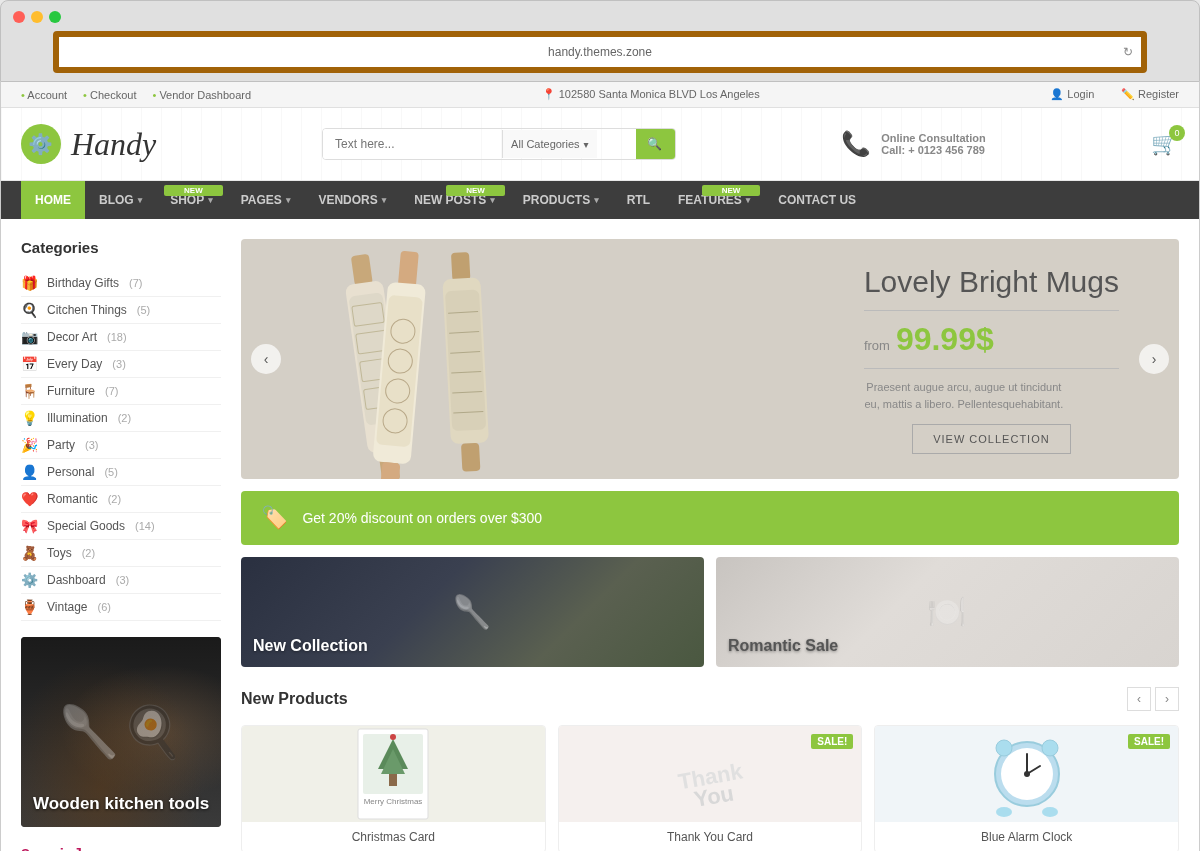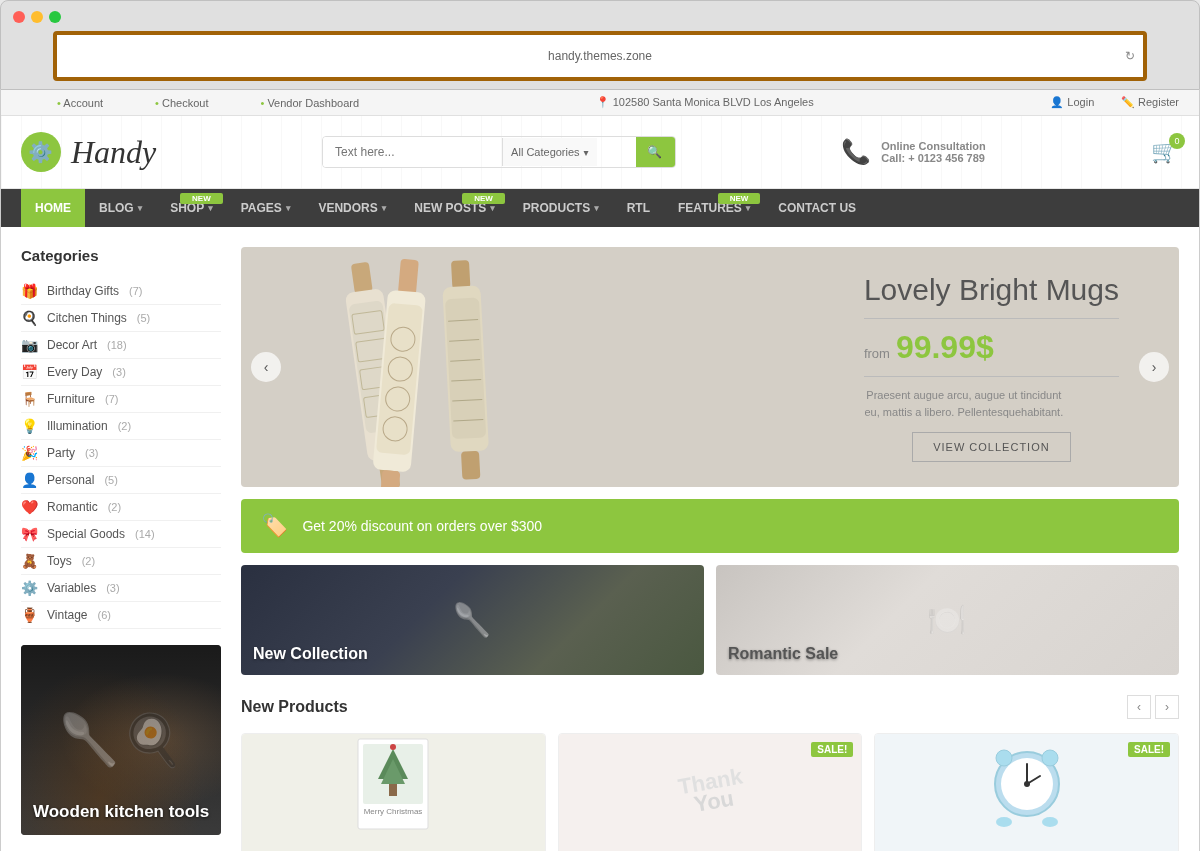--- a/index.html
+++ b/index.html
@@ -12,36 +12,36 @@
       padding: 10px 12px 0;
       border: 1px solid #c0c0c0;
     }
     .browser-buttons { display: flex; gap: 6px; margin-bottom: 8px; }
     .browser-btn { width: 12px; height: 12px; border-radius: 50%; border: none; cursor: pointer; }
     .browser-btn.red { background: #ff5f57; }
     .browser-btn.yellow { background: #ffbd2e; }
     .browser-btn.green { background: #28c840; }
     .browser-address-bar {
       display: flex; align-items: center; background: white; border-radius: 4px;
-      padding: 14px 12px; margin: 0 40px 8px; font-size: 12px; color: #666;
-      border: 4px solid #a16207; position: relative;
+      padding: 8px 12px; margin: 0 40px 8px; font-size: 12px; color: #666;
+      border: 6px solid #a16207; position: relative;
     }
     .browser-address-bar span { flex: 1; text-align: center; }
     .browser-address-bar .refresh { position: absolute; right: 8px; font-size: 12px; color: #888; cursor: pointer; }
 
     
     .website { background: white; border: 1px solid #ccc; border-top: none; }
 
     
     .top-bar {
       background: #f5f5f5; padding: 6px 20px; display: flex; justify-content: space-between;
       align-items: center; font-size: 11px; color: #666; border-bottom: 1px solid #e0e0e0;
     }
     .top-bar-left { display: flex; gap: 16px; }
-    .top-bar-left a { color: #666; text-decoration: none; margin-left: 36px; }
+    .top-bar-left a { color: #666; text-decoration: none; }
     .top-bar-left a::before { content: "• "; color: #8dc63f; }
     .top-bar-center { color: #666; font-size: 11px; }
     .top-bar-center::before { content: "📍 "; }
     .top-bar-right { display: flex; gap: 27px; }
     .top-bar-right a { color: #666; text-decoration: none; }
 
     
     .header {
       background: white;
       background-image: repeating-linear-gradient(
@@ -76,21 +76,21 @@
     .nav { background: #3d3d3d; display: flex; align-items: center; padding: 0 20px; }
     .nav-item {
       padding: 12px 14px; color: #ccc; font-size: 12px; font-weight: bold;
       cursor: pointer; text-transform: uppercase; display: flex; align-items: center; gap: 4px;
       position: relative; text-decoration: none;
     }
     .nav-item.active { background: #8dc63f; color: white; }
     .nav-item .chevron { font-size: 9px; color: #aaa; }
     .nav-badge {
       position: absolute; top: 4px; right: 4px; background: #8dc63f; color: white;
-      font-size: 8px; padding: 1px 12px; border-radius: 2px; font-weight: bold;
+      font-size: 8px; padding: 1px 20px; border-radius: 2px; font-weight: bold;
     }
 
     
     .main-content { display: flex; padding: 20px; gap: 20px; background: white; }
 
     
     .sidebar { width: 200px; flex-shrink: 0; }
     .sidebar-title { font-size: 15px; font-weight: bold; color: #333; margin-bottom: 14px; }
     .category-item {
       display: flex; align-items: center; gap: 8px; padding: 5px 0;
@@ -164,21 +164,21 @@
     .section-nav { display: flex; gap: 4px; }
     .section-nav-btn {
       width: 24px; height: 24px; border: 1px solid #ddd; background: white; cursor: pointer;
       font-size: 12px; color: #888; display: flex; align-items: center; justify-content: center;
     }
     .products-row { display: flex; gap: 12px; }
     .product-card {
       flex: 1; border: 1px solid #eee; border-radius: 4px; overflow: hidden; cursor: pointer;
     }
     .product-img {
-      height: 126px; background: #f5f5f0; display: flex; justify-content: center;
+      height: 96px; background: #f5f5f0; display: flex; align-items: center; justify-content: center;
       font-size: 36px; position: relative;
     }
     .sale-badge {
       position: absolute; top: 8px; right: 8px; background: #8dc63f; color: white;
       font-size: 10px; font-weight: bold; padding: 2px 6px; border-radius: 2px;
     }
     .product-info { padding: 8px; }
     .product-name { font-size: 12px; color: #555; text-align: center; }
   </style>
 </head>
@@ -318,21 +318,21 @@
           <span>Special Goods</span>
           <span class="category-count">(14)</span>
         </div>
         <div class="category-item">
           <span class="category-icon">🧸</span>
           <span>Toys</span>
           <span class="category-count">(2)</span>
         </div>
         <div class="category-item">
           <span class="category-icon">⚙️</span>
-          <span>Variables</span>
+          <span>Dashboard</span>
           <span class="category-count">(3)</span>
         </div>
         <div class="category-item">
           <span class="category-icon">🏺</span>
           <span>Vintage</span>
           <span class="category-count">(6)</span>
         </div>
       </div>
 
       <div class="sidebar-promo-bg" style="margin-top:16px; height:190px; position:relative; overflow:hidden; border-radius:4px;">

